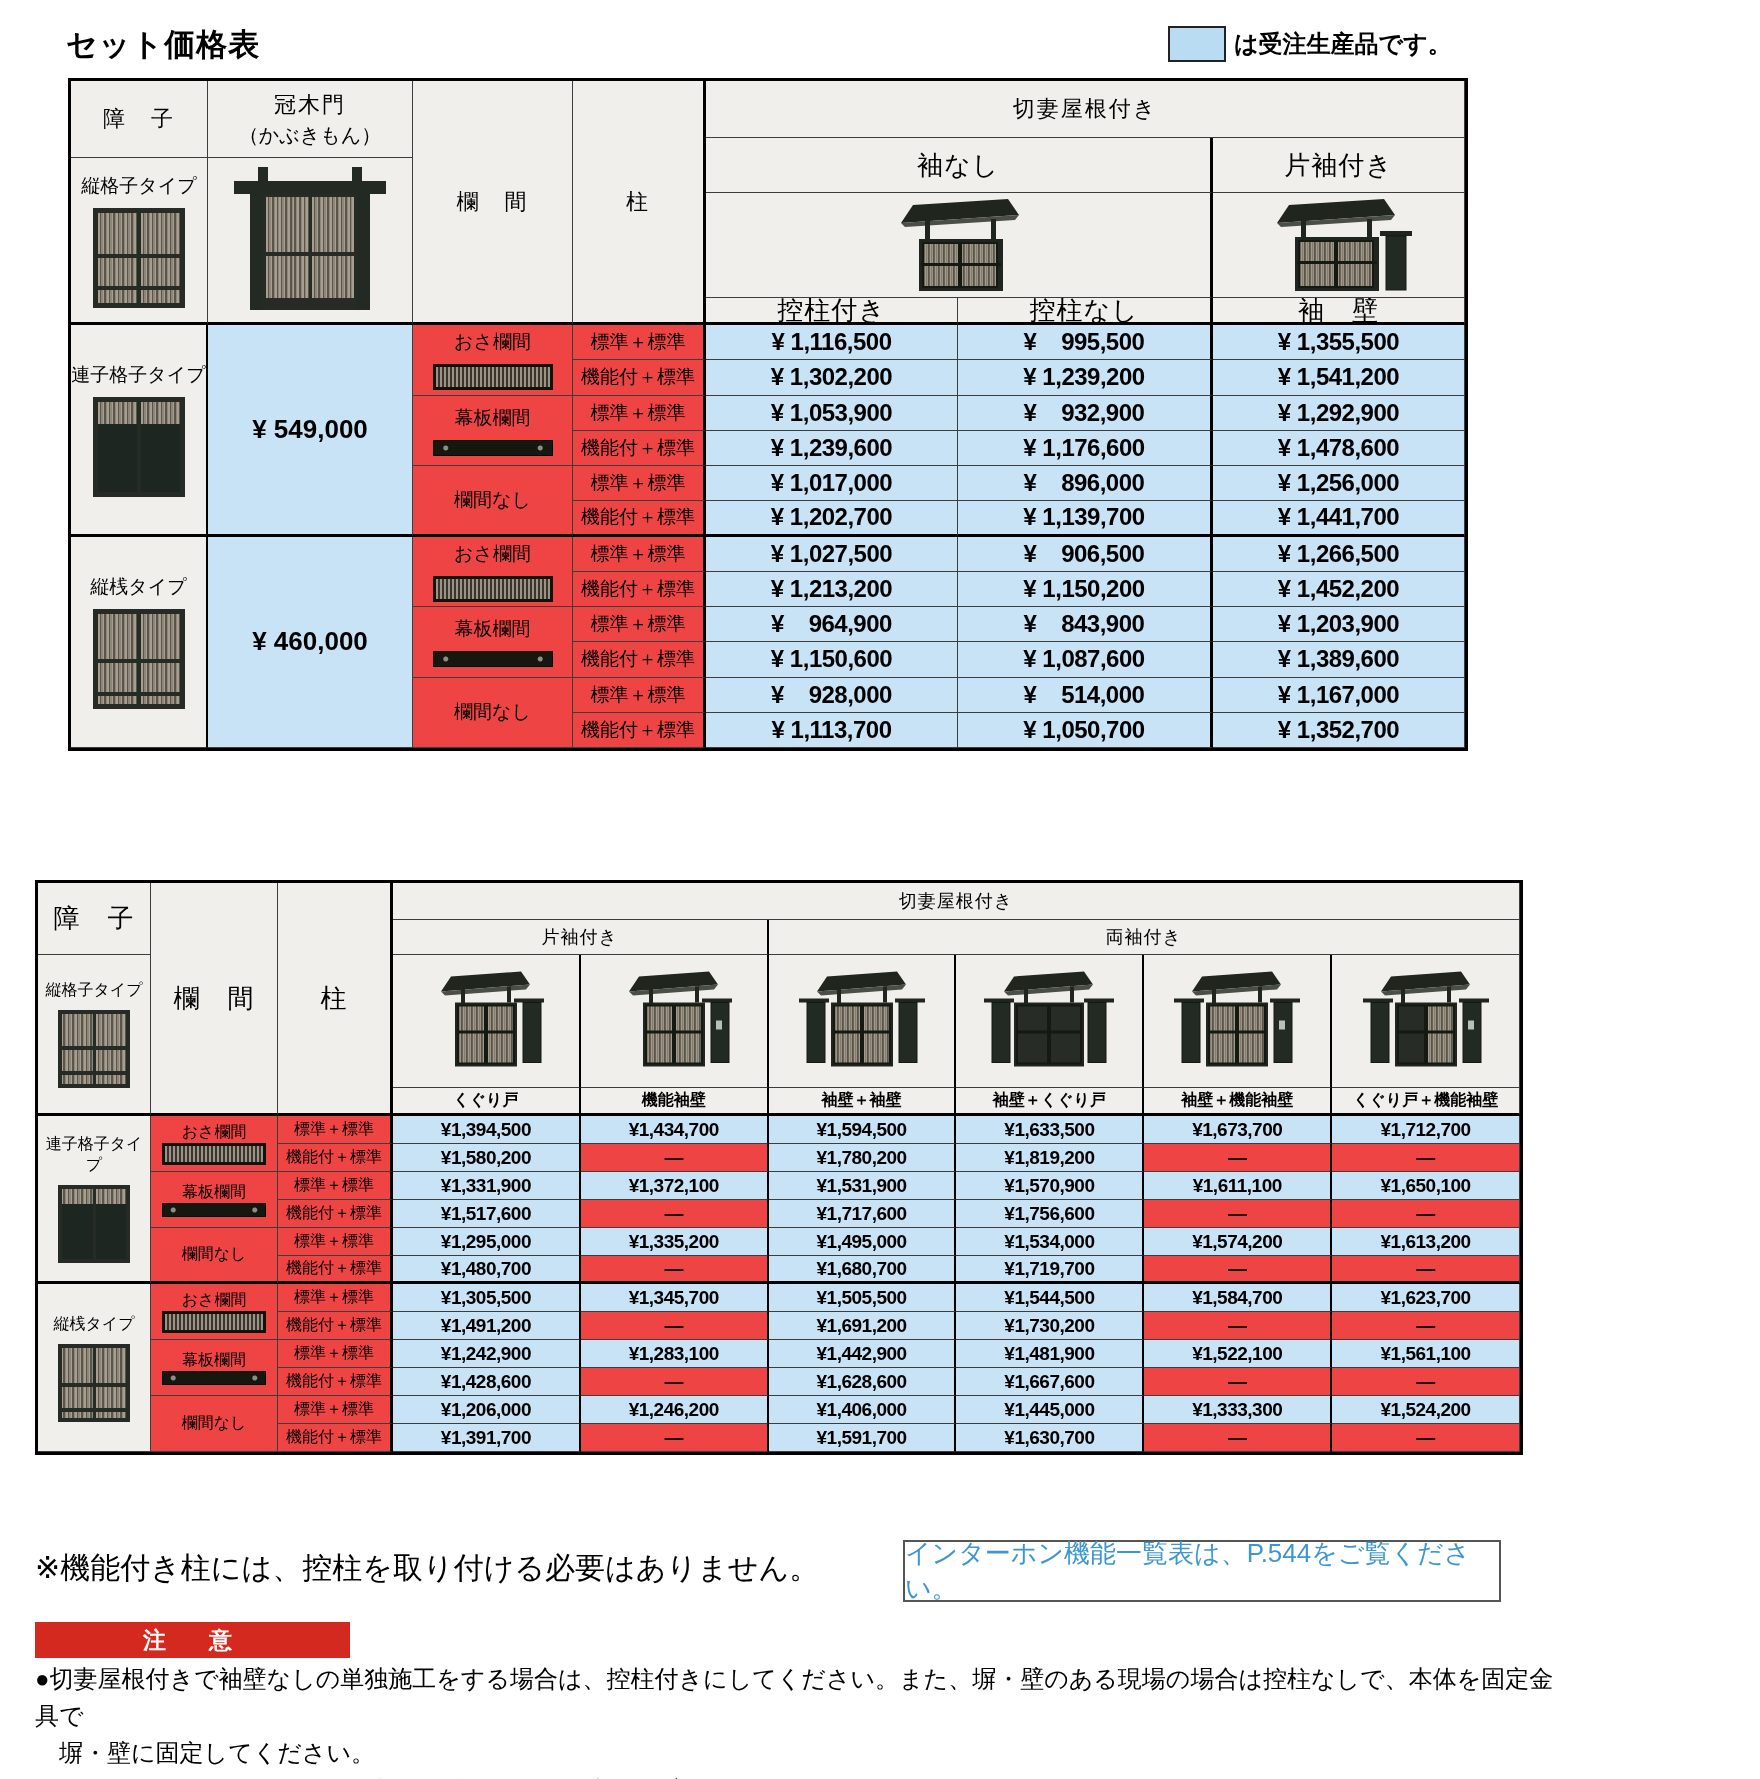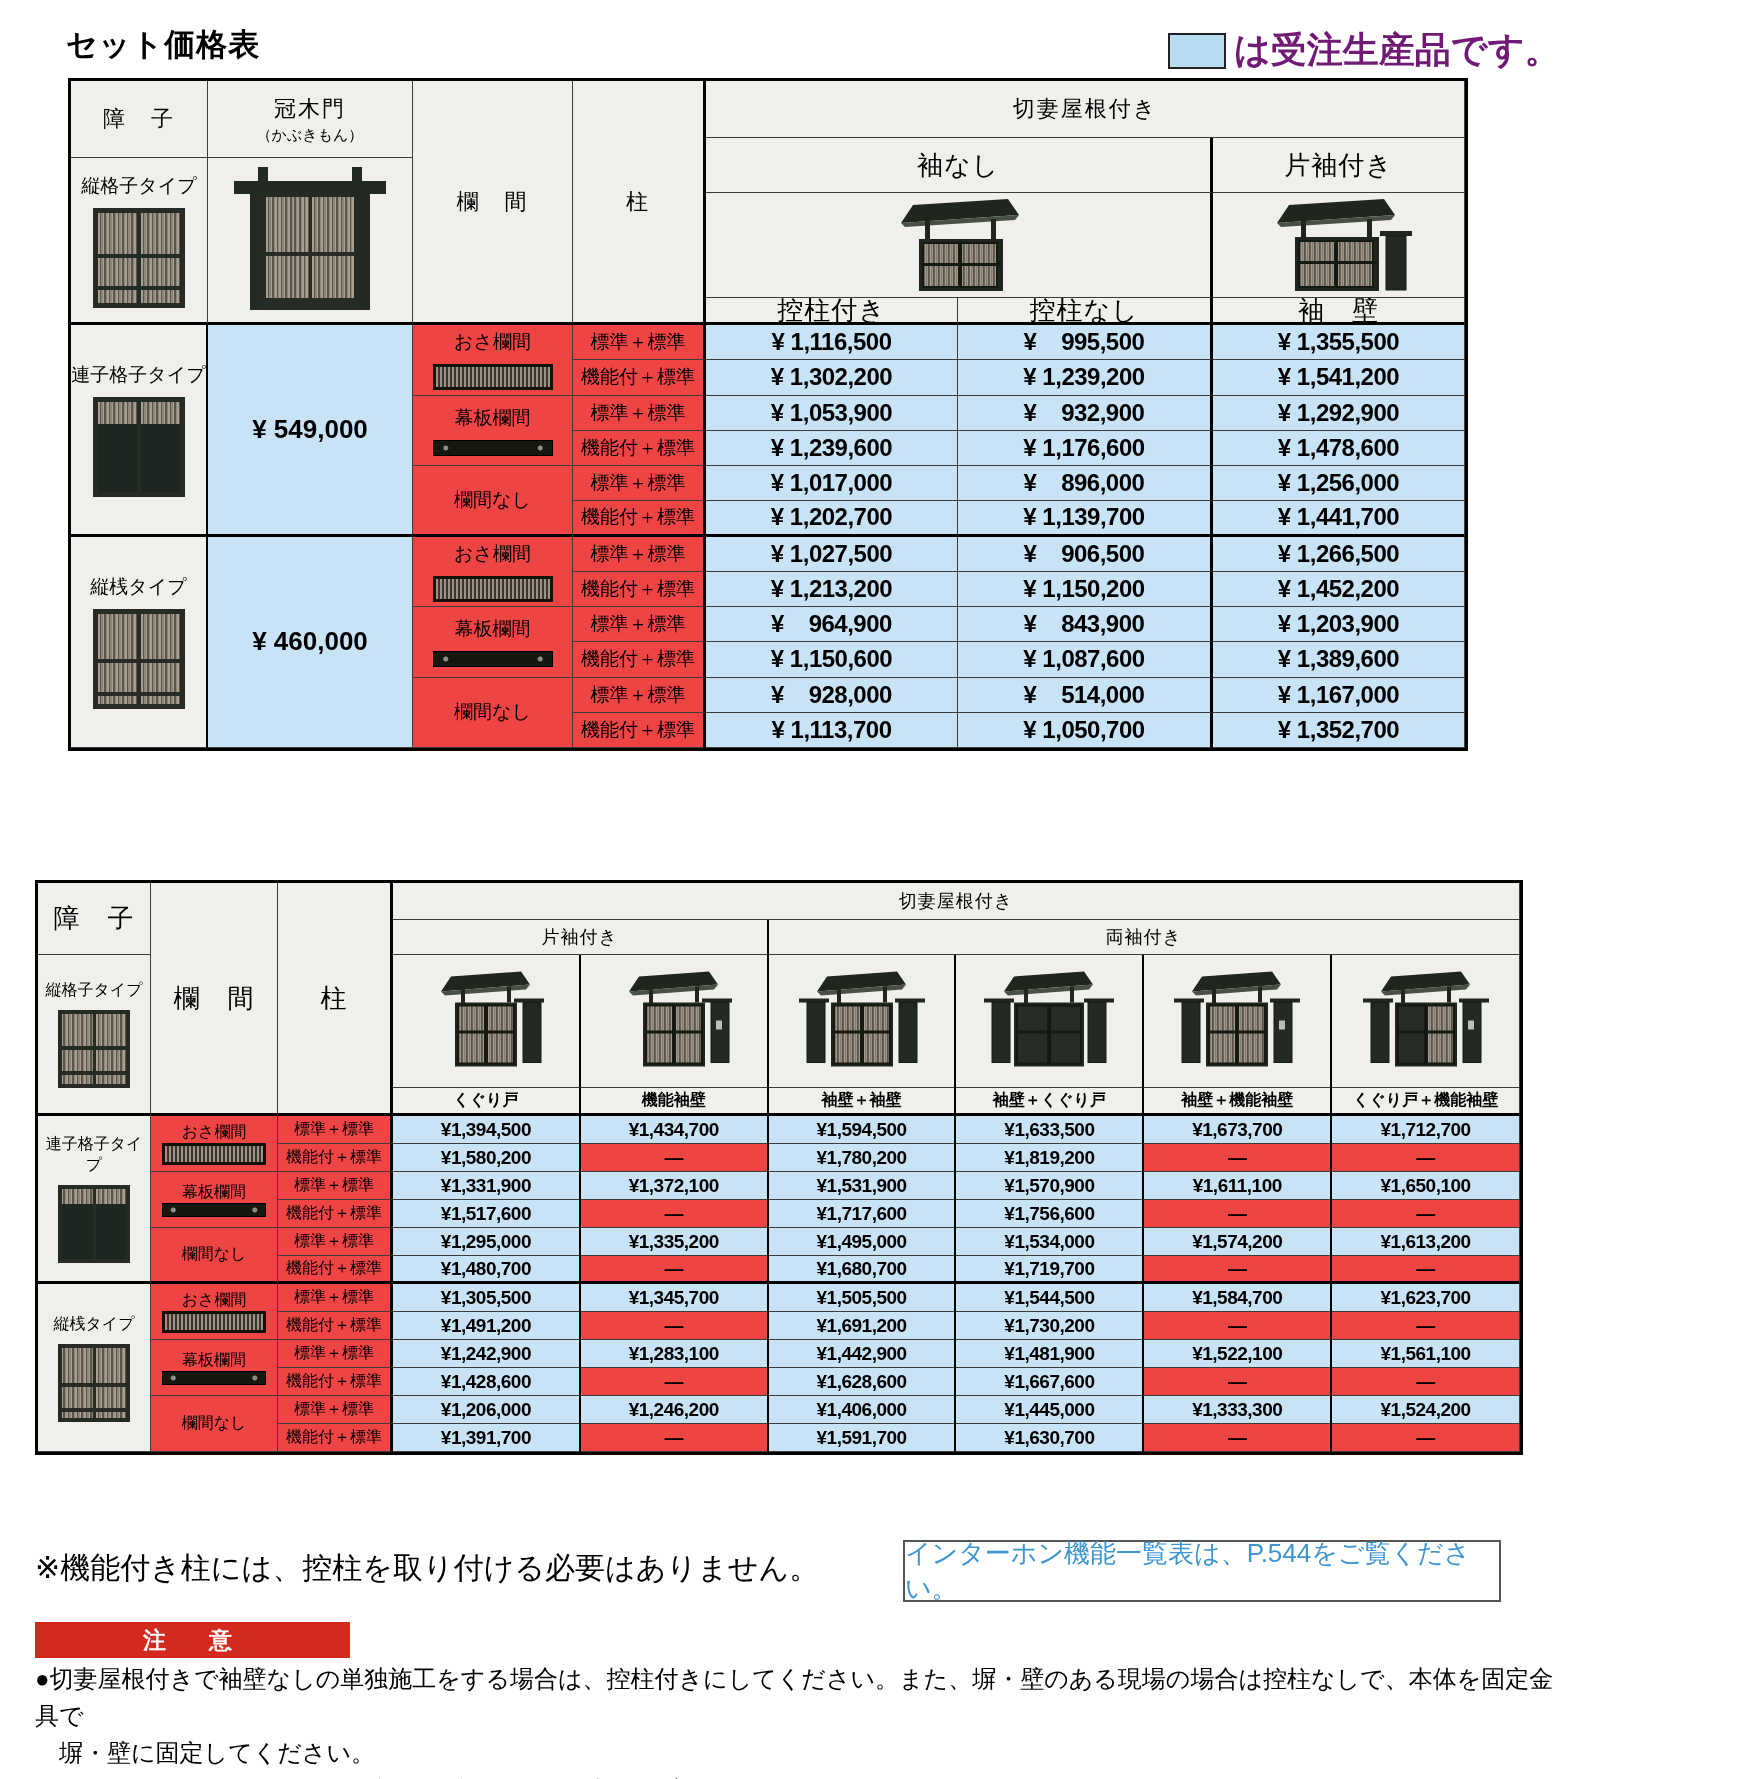--- a/index.html
+++ b/index.html
@@ -2,21 +2,21 @@
 <html><head>
 <meta charset="utf-8">
 <style>
   html,body{margin:0;padding:0;background:#fff}
   #page{position:relative;width:1760px;height:1779px;background:#fff;color:#000;
         font-family:"Liberation Sans","DejaVu Sans",sans-serif;overflow:hidden}
   .abs{position:absolute}
   #title{left:66px;top:24px;font-size:31px;font-weight:bold;letter-spacing:1px}
   #legend{left:1168px;top:26px;display:flex;align-items:center;gap:8px}
   #legend .sw{width:54px;height:32px;background:#b9dcf2;border:2px solid #222}
-  #legend .tx{font-size:36px;font-weight:bold;color:#701a75}
+  #legend .tx{font-size:24px;font-weight:bold;color:#000000}
 
   .grid{display:grid;border:3px solid #000;background:#fff}
   #t1{left:68px;top:78px;width:1394px;
       grid-template-columns:137px 205px 160px 133px 252px 255px 252px;
       grid-template-rows:57px 20px 35px 105px 27px repeat(12,35.25px)}
   #t2{left:35px;top:880px;width:1482px;
       grid-template-columns:113px 127px 115px repeat(6,1fr);
       grid-template-rows:37px 35px 133px 28px repeat(12,28px)}
 
   .c{display:flex;align-items:center;justify-content:center;text-align:center;
@@ -27,21 +27,21 @@
   .br2{border-right:2px solid #000}.br3{border-right:3px solid #000}.bb3{border-bottom:3px solid #000}
   .pr{font-weight:bold;font-size:24px;white-space:pre;letter-spacing:-0.5px}
   .pr2{font-weight:bold;font-size:19px;white-space:pre;letter-spacing:-0.5px}
   .bigpr{font-weight:bold;font-size:26px}
   .hd{font-size:22px;letter-spacing:2px}
   .hd2{font-size:26px;letter-spacing:1px}
   .hd3{font-size:18px;letter-spacing:1px}
   .colhd{font-size:16px;font-weight:bold}
   .lb{font-size:19px}
   .lb2{font-size:16px}
-  .kana{font-size:15px;margin-top:2px}
+  .kana{font-size:20px;margin-top:2px}
   .gap6{gap:9px}
 
   
   .shoji-img{width:92px;height:100px;background:#262c25;padding:5px;box-sizing:border-box;display:flex;gap:4px}
   .shoji-img.sm{width:72px;height:78px;padding:4px;gap:3px}
   .pp{flex:1;position:relative;background:repeating-linear-gradient(90deg,#a79e90 0 1.5px,#5a554b 1.5px 3px,#8d8679 3px 4.5px)}
   .pp.dark{background:#1d2620}
   .rail{position:absolute;left:0;right:0;height:4px;background:#262c25}
   .band{position:absolute;top:0;left:0;right:0;height:22px;background:repeating-linear-gradient(90deg,#a79e90 0 1.5px,#5a554b 1.5px 3px,#8d8679 3px 4.5px)}
   .sm .band{height:15px}

